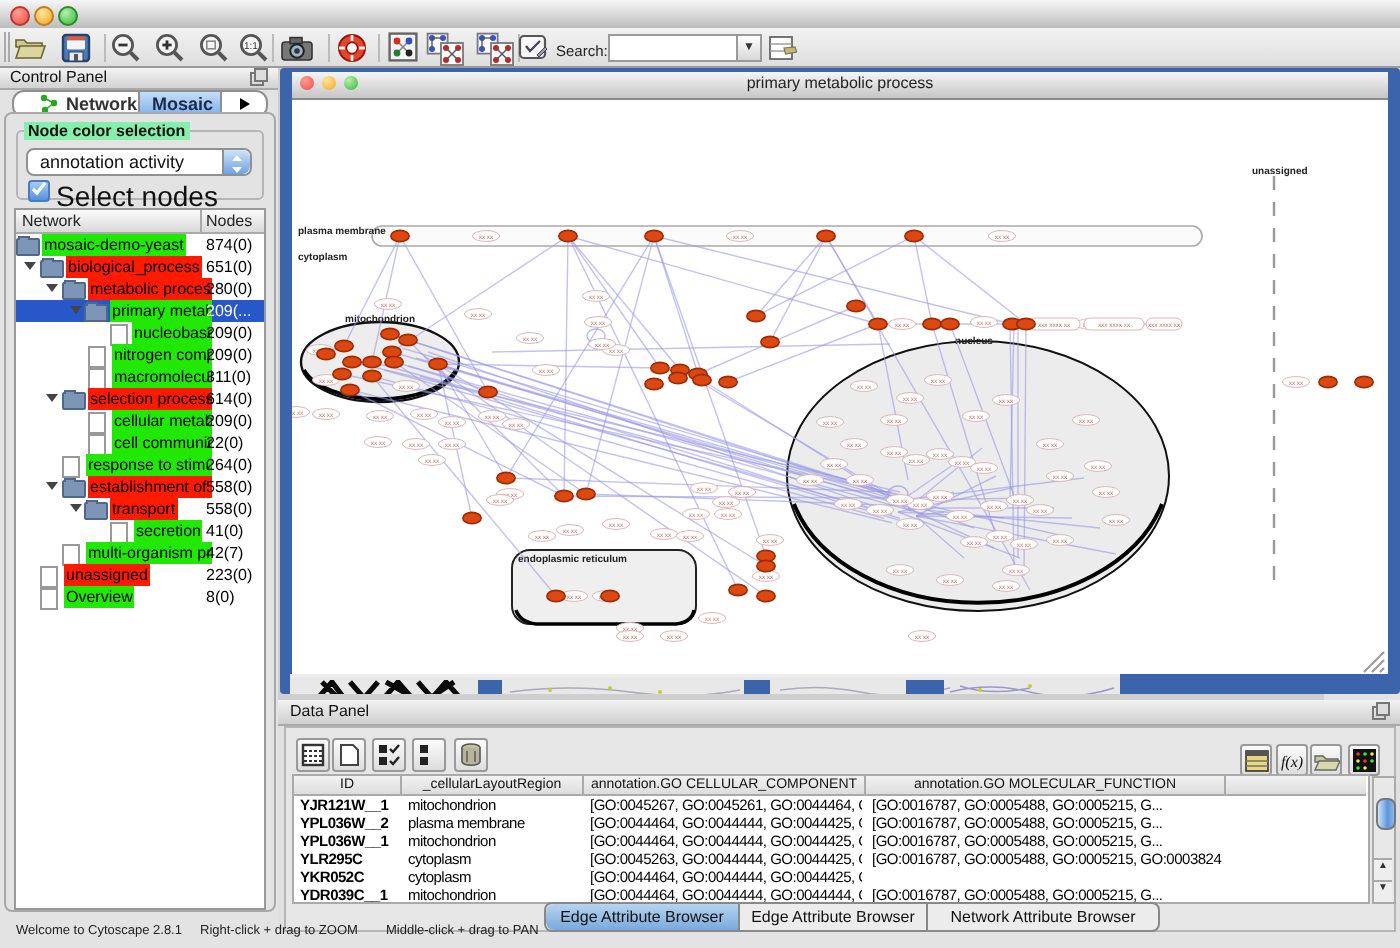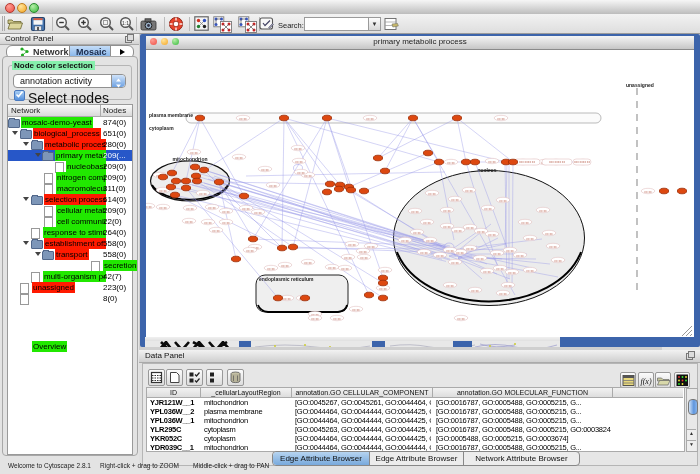--- a/index.html
+++ b/index.html
@@ -309,38 +309,38 @@
           <span class="fold" style="left:23px;"></span>
           <span class="hl red" style="left:36px;max-width:60px;">establishment of lo</span>
           <span class="val" style="">558(0)</span>
         </div>
       <div class="trow" style="top:144px;">
           <span class="exp" style="left:27px;"></span>
           <span class="fold" style="left:34px;"></span>
           <span class="hl red" style="left:47px;max-width:49px;">transport</span>
           <span class="val" style="">558(0)</span>
         </div>
-      <div class="trow" style="top:155px;margin-left:36px;">
+      <div class="trow" style="top:155px;">
           <span class="file" style="left:47px;"></span>
           <span class="hl grn" style="left:59px;max-width:37px;">secretion</span>
           <span class="val" style="">41(0)</span>
         </div>
       <div class="trow" style="top:166px;">
           <span class="file" style="left:23px;"></span>
           <span class="hl grn" style="left:35px;max-width:61px;">multi-organism pro</span>
           <span class="val" style="">42(7)</span>
         </div>
       <div class="trow" style="top:177px;">
           <span class="file" style="left:12px;"></span>
           <span class="hl red" style="left:24px;max-width:72px;">unassigned</span>
           <span class="val" style="">223(0)</span>
         </div>
       <div class="trow" style="top:188px;">
           <span class="file" style="left:12px;"></span>
-          <span class="hl grn" style="left:24px;max-width:72px;margin-top:48px;">Overview</span>
+          <span class="hl grn" style="left:24px;max-width:72px;">Overview</span>
           <span class="val" style="">8(0)</span>
         </div>
     </div>
   </div>
 </div>
 
 <div class="abs" id="desk">
 
   <div style="position:absolute;left:1px;top:0px;width:560px;height:313px;background:#3c64ab;border-radius:2px;">
     <div style="position:absolute;left:6px;top:2px;width:548px;height:13px;background:linear-gradient(#f5f5f5,#c6c6c6);border-bottom:1px solid #8a8a8a;">
@@ -782,21 +782,20 @@
         <div class="td" style="left:57px;top:28px;width:86px;">mitochondrion</div>
         <div class="td" style="left:148px;top:28px;width:136px;">[GO:0044464, GO:0044444, GO:0044425, G...</div>
         <div class="td" style="left:289px;top:28px;width:175px;">[GO:0016787, GO:0005488, GO:0005215, G...</div>
         <div class="td" style="left:3px;top:37px;width:49px;font-weight:bold;">YLR295C</div>
         <div class="td" style="left:57px;top:37px;width:86px;">cytoplasm</div>
         <div class="td" style="left:148px;top:37px;width:136px;">[GO:0045263, GO:0044444, GO:0044425, G...</div>
         <div class="td" style="left:289px;top:37px;width:175px;">[GO:0016787, GO:0005488, GO:0005215, GO:0003824, G...</div>
         <div class="td" style="left:3px;top:46px;width:49px;font-weight:bold;">YKR052C</div>
         <div class="td" style="left:57px;top:46px;width:86px;">cytoplasm</div>
         <div class="td" style="left:148px;top:46px;width:136px;">[GO:0044464, GO:0044444, GO:0044425, G...</div>
-        <div class="td" style="left:289px;top:46px;width:175px;">[GO:0005488, GO:0005215, GO:0003674]</div>
         <div class="td" style="left:3px;top:55px;width:49px;font-weight:bold;">YDR039C__1</div>
         <div class="td" style="left:57px;top:55px;width:86px;">mitochondrion</div>
         <div class="td" style="left:148px;top:55px;width:136px;">[GO:0044464, GO:0044444, GO:0044444, G...</div>
         <div class="td" style="left:289px;top:55px;width:175px;">[GO:0016787, GO:0005488, GO:0005215, G...</div>
       </div>
       <div style="position:absolute;left:543px;top:24px;width:10px;height:62px;background:#e8e8e8;border:1px solid #aaa;">
  <div style="position:absolute;left:0.5px;top:10px;width:8px;height:14px;border-radius:4px;background:linear-gradient(90deg,#cfe2f8,#5e95dd 60%,#8ab6ec);border:0.5px solid #777;"></div>
  <div style="position:absolute;left:0;top:40px;width:9px;height:10px;background:#eee;border-top:1px solid #aaa;font-size:5px;text-align:center;color:#333;">▲</div>
  <div style="position:absolute;left:0;top:51px;width:9px;height:10px;background:#eee;border-top:1px solid #aaa;font-size:5px;text-align:center;color:#333;">▼</div>
 </div>

